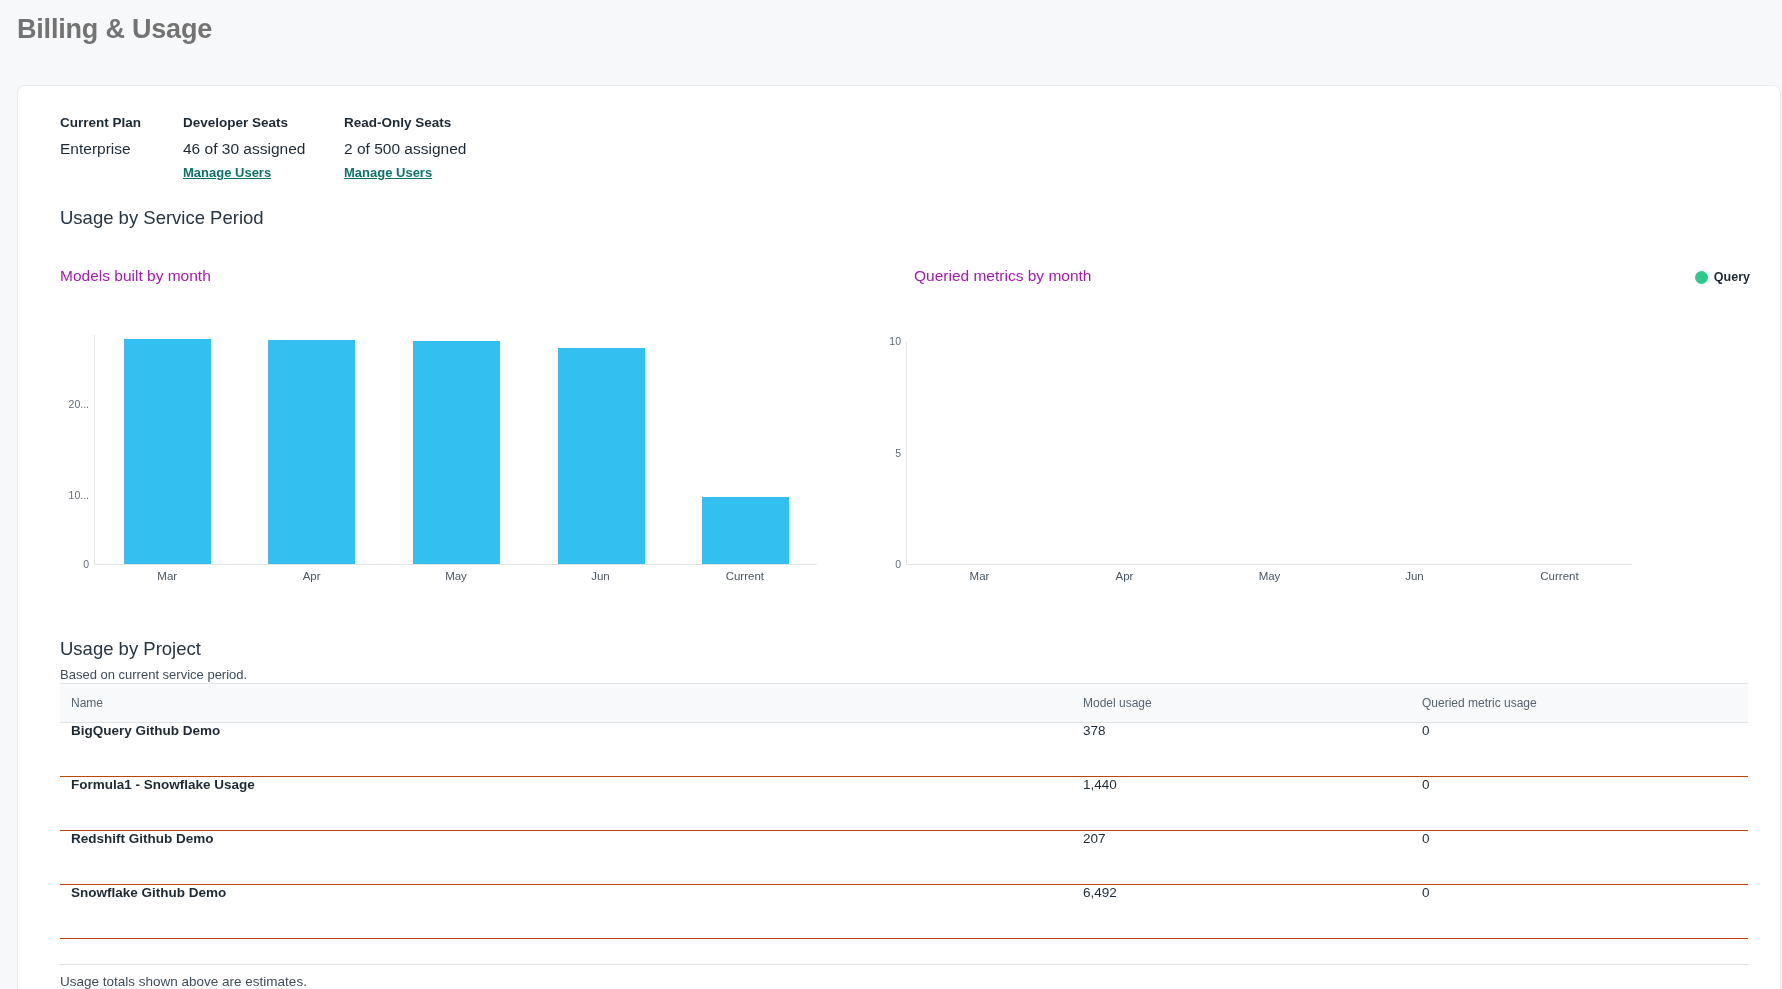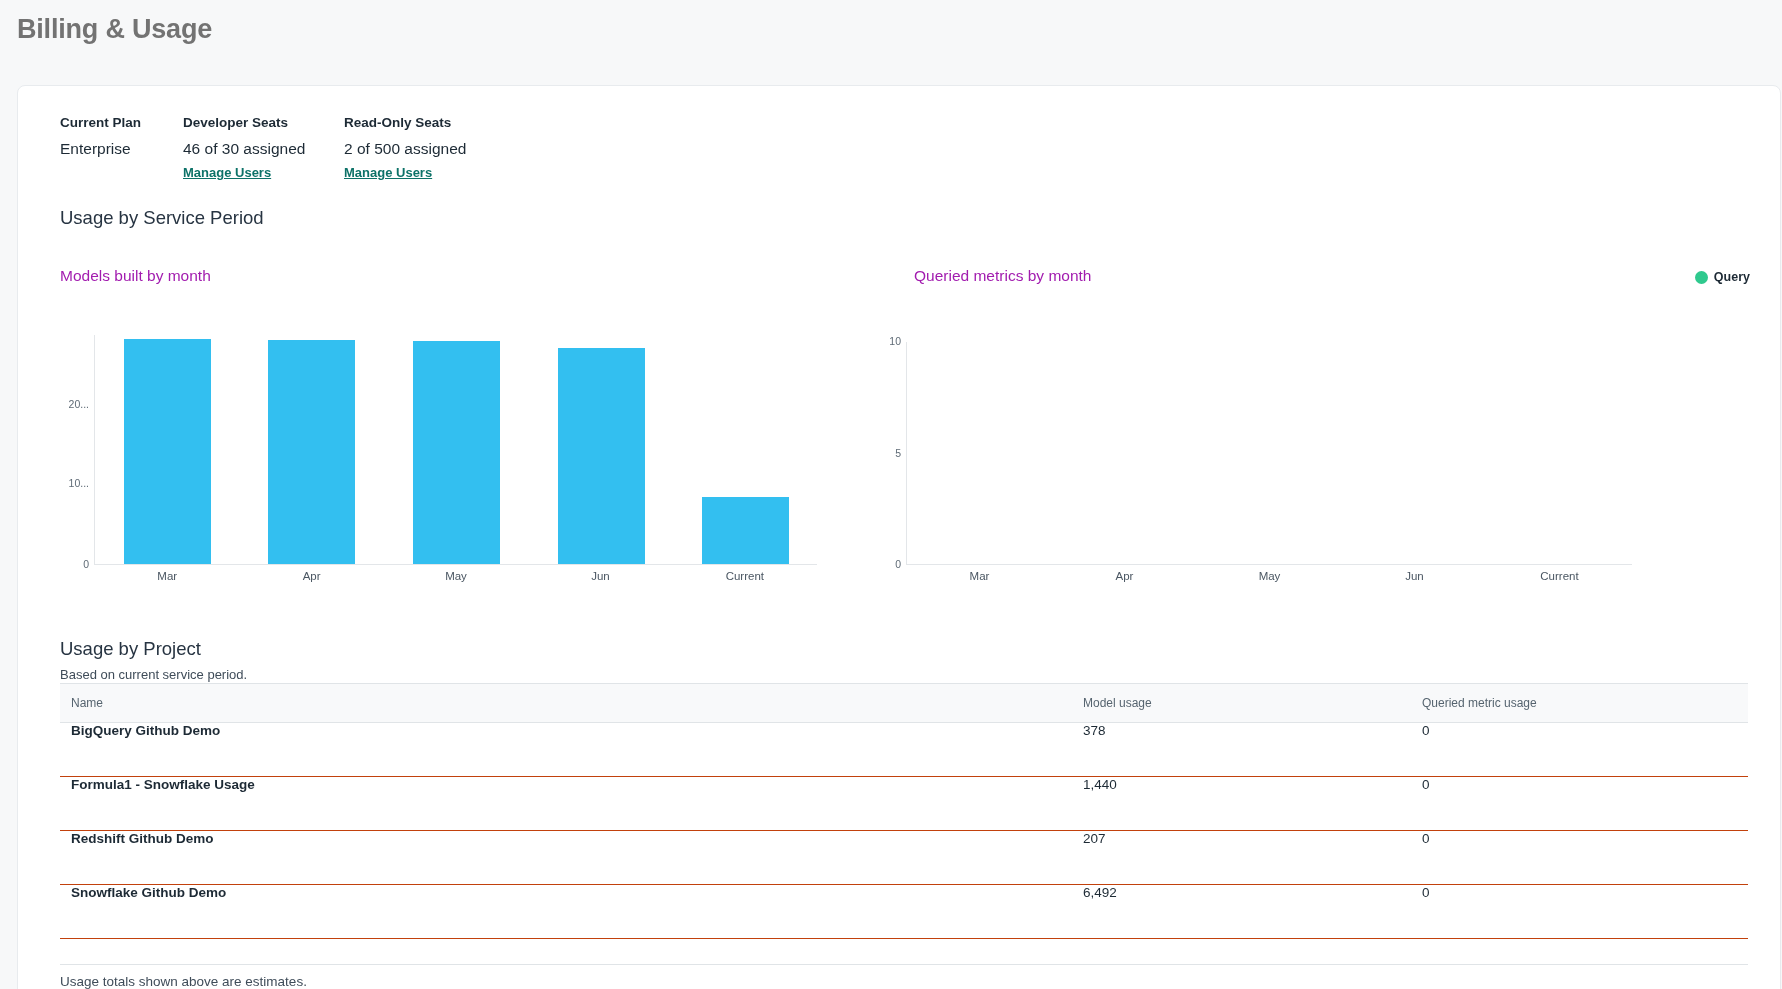--- a/index.html
+++ b/index.html
@@ -90,21 +90,21 @@
   <div class="chart-title" style="left:42px; top:181px">Models built by month</div>
   <div class="chart-title" style="left:896px; top:181px">Queried metrics by month</div>
 
   <div class="legend">
     <span class="legend-dot" style="background: rgb(47, 201, 142);"></span>
     <span class="legend-label">Query</span>
   </div>
 
   <div class="plot models-plot">
     <span class="ytick" style="bottom:153px">20...</span>
-    <span class="ytick" style="bottom:74px">10...</span>
+    <span class="ytick" style="bottom:62px">10...</span>
     <span class="ytick" style="bottom:-7px">0</span>
     <div class="xlabels">
       <span class="xlab">Mar</span>
       <span class="xlab">Apr</span>
       <span class="xlab">May</span>
       <span class="xlab">Jun</span>
       <span class="xlab">Current</span>
     </div>
   <div class="bar" style="left: 29px; width: 87px; height: 225px; background: rgb(51, 191, 240);"></div>
       <div class="bar" style="left: 173px; width: 87px; height: 224px; background: rgb(51, 191, 240);"></div>

